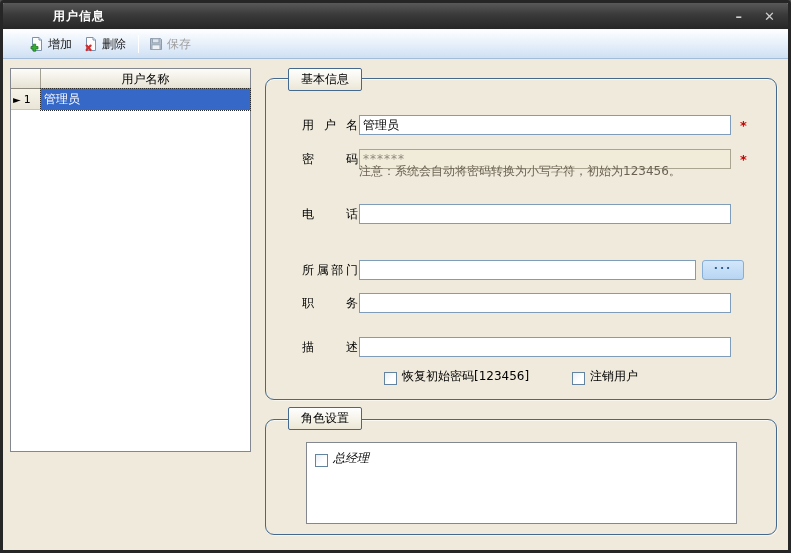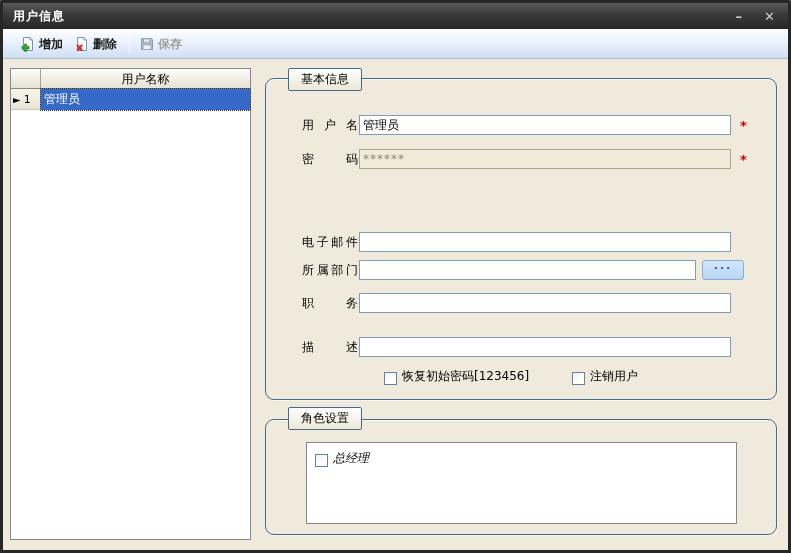--- a/index.html
+++ b/index.html
@@ -17,49 +17,48 @@
     overflow: hidden;
   }
   
   .titlebar {
     position: absolute; left: 0; top: 0; right: 0; height: 26px;
     background: linear-gradient(180deg, #595959 0%, #3a3a3a 45%, #262626 100%);
     display: flex; align-items: center;
     padding: 0 10px;
     color: #fff; font-weight: bold; font-size: 12px;
   }
-  .titlebar .caption { letter-spacing: 1px; }
+  .titlebar .caption { letter-spacing: 1px; margin-left: 40px; }
   .win-controls { margin-left: auto; display: flex; gap: 16px; }
   .win-btn {
     color: #cfcfcf; font-weight: bold; font-size: 13px; line-height: 13px;
     cursor: default; padding: 0 3px;
   }
   
   .toolbar {
     position: absolute; left: 0; top: 26px; right: 0; height: 30px;
     background: linear-gradient(180deg, #fdfeff 0%, #e9f1fb 45%, #cfe0f4 100%);
     border-top: 1px solid #f5f9fe;
     border-bottom: 1px solid #a3bcd9;
     display: flex; align-items: center;
-    padding-left: 13px;
-    font-weight: bold;
+    padding-left: 22px;
   }
   .tb-btn {
     display: flex; align-items: center; gap: 3px;
     padding: 3px 7px 3px 4px; color: #1a1a1a; cursor: default;
   }
   .tb-btn.disabled { color: #9f9f9f; }
   .tb-sep {
     width: 1px; height: 18px; background: #a9a9a9;
     border-right: 1px solid #fff; margin: 0 5px;
   }
   .tb-btn svg { display: block; }
   
   .user-grid {
-    position: absolute; left: 7px; top: 65px; width: 241px; height: 472px;
+    position: absolute; left: 7px; top: 65px; width: 241px; height: 384px;
     background: #fff; border: 1px solid #828790;
   }
   .grid-header { display: flex; height: 20px; }
   .gh-corner {
     width: 30px;
     background: linear-gradient(180deg, #fdfcf8, #e6e2d4);
     border-right: 1px solid #a39f91; border-bottom: 1px solid #8d897c;
   }
   .gh-cell {
     flex: 1;
@@ -223,26 +222,27 @@
       <input class="finput" type="text" value="管理员" style="">
       <span class="req">*</span>
     </div>
 
     <div class="frow" style="top:62px">
       <span class="flabel">密码</span>
       <input class="finput disabled" type="text" disabled="" value="******" style="">
       <span class="req">*</span>
     </div>
 
-
-
-    <div class="frow" style="top:145px">
-      <span class="flabel">电子邮件</span>
+    <div class="note">注意：系统会自动将密码转换为小写字符，初始为123456。</div>
+
+    <div class="frow" style="top:117px">
+      <span class="flabel">电话</span>
       <input class="finput" type="text" value="" style="">
     </div>
+
 
     <div class="frow" style="top:173px">
       <span class="flabel">所属部门</span>
       <input class="finput short" type="text" value="" style="">
       <span class="browse-btn">···</span>
     </div>
 
     <div class="frow" style="top:206px">
       <span class="flabel">职务</span>
       <input class="finput" type="text" value="" style="">

